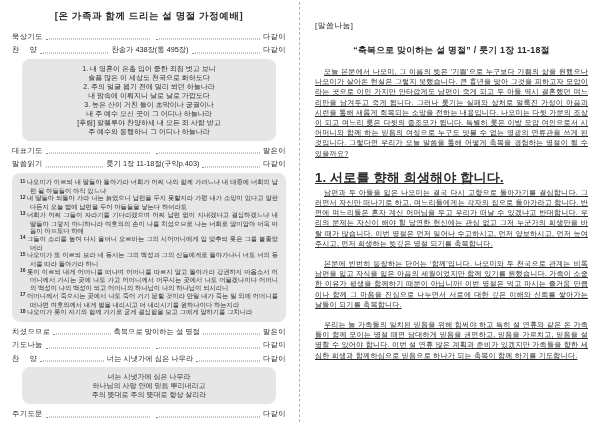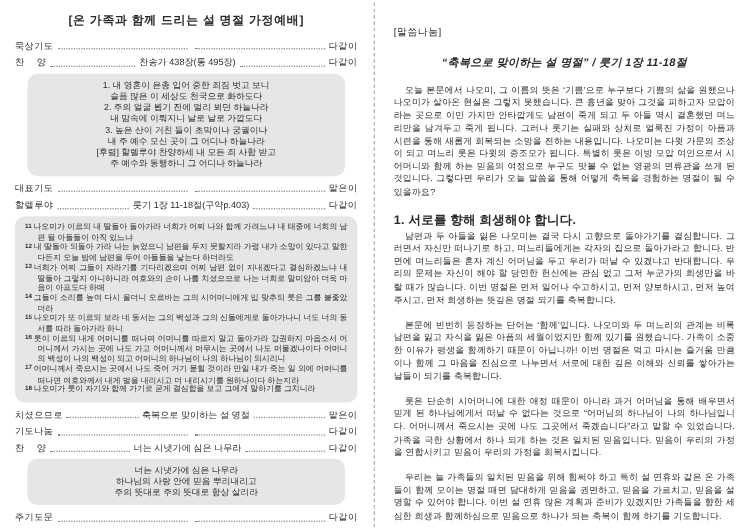--- a/index.html
+++ b/index.html
@@ -18,23 +18,23 @@
   .ol-mid{white-space:nowrap;text-align:center;}
   .ol-mid:empty{display:none;}
   .ol-who{letter-spacing:0.4px;}
   .lyric-box{background:#e6e6e6;border-radius:8px;margin:2px 10px 3px;padding:5px 8px;text-align:center;font-size:7px;line-height:9px;}
   .scripture-box{background:#e6e6e6;border-radius:8px;margin:2px 0 3px;padding:5px 8px;font-size:6.3px;line-height:7.7px;text-align:justify;}
   .verse{padding-left:10px;text-indent:-10px;}
   .vnum{font-weight:bold;font-size:5px;position:relative;top:-1.5px;margin-right:1.5px;}
 
   
   .rp-tag{font-size:7.8px;letter-spacing:0.5px;}
-  .rp-title{text-align:center;font-weight:bold;font-size:8.8px;letter-spacing:0.3px;margin:14px 0 6px;font-style:italic;}
-  .section{margin-top:10px;}
-  .sec-heading{font-weight:bold;font-size:10px;margin-bottom:1px;letter-spacing:0.2px;}
+  .rp-title{text-align:center;font-weight:bold;font-size:8.8px;letter-spacing:0.3px;margin:14px 0 6px;}
+  .section{margin-top:10px;text-decoration:underline;}
+  .sec-heading{font-weight:bold;font-size:13px;margin-bottom:1px;letter-spacing:0.2px;}
   .sec-text{font-size:7.1px;line-height:10.2px;text-align:justify;text-indent:9px;letter-spacing:0.2px;}
 </style>
 </head>
 <body>
 
 <div class="sheet">
 
   <div class="page left">
     <div class="lp-title">[온 가족과 함께 드리는 설 명절 가정예배]</div>
 
@@ -66,21 +66,21 @@
       </div>
 
     <div class="order-line">
       <span class="ol-label">대표기도</span>
       <span class="ol-dots"></span>
 
       <span class="ol-dots"></span>
       <span class="ol-who">맡은이</span>
     </div>
     <div class="order-line">
-      <span class="ol-label">할렐루야</span>
+      <span class="ol-label">말씀읽기</span>
       <span class="ol-dots"></span>
       <span class="ol-mid">룻기 1장 11-18절(구약p.403)</span>
       <span class="ol-dots"></span>
       <span class="ol-who">다같이</span>
     </div>
 
     <div class="scripture-box">
 
         <div class="verse">
           <span class="vnum">11</span><span class="vtext">나오미가 이르되 내 딸들아 돌아가라 너희가 어찌 나와 함께 가려느냐 내 태중에 너희의 남편 될 아들들이 아직 있느냐</span>
@@ -165,25 +165,24 @@
 
           <div class="sec-text">오늘 본문에서 나오미, 그 이름의 뜻은 ‘기쁨’으로 누구보다 기쁨의 삶을 원했으나 나오미가 살아온 현실은 그렇지 못했습니다. 큰 흉년을 맞아 그것을 피하고자 모압이라는 곳으로 이민 가지만 안타깝게도 남편이 죽게 되고 두 아들 역시 결혼했던 며느리만을 남겨두고 죽게 됩니다. 그러나 룻기는 실패와 상처로 얼룩진 가정이 아픔과 시련을 통해 새롭게 회복되는 소망을 전하는 내용입니다. 나오미는 다윗 가문의 조상이 되고 며느리 룻은 다윗의 증조모가 됩니다. 특별히 룻은 이방 모압 여인으로서 시어머니와 함께 하는 믿음의 여정으로 누구도 맛볼 수 없는 영광의 면류관을 쓰게 된 것입니다. 그렇다면 우리가 오늘 말씀을 통해 어떻게 축복을 경험하는 명절이 될 수 있을까요?</div>
         </div>
 
         <div class="section">
           <div class="sec-heading">1. 서로를 향해 희생해야 합니다.</div>
           <div class="sec-text">남편과 두 아들을 잃은 나오미는 결국 다시 고향으로 돌아가기를 결심합니다. 그러면서 자신만 떠나기로 하고, 며느리들에게는 각자의 집으로 돌아가라고 합니다. 반면에 며느리들은 혼자 계신 어머님을 두고 우리가 떠날 수 있겠냐고 반대합니다. 우리의 문제는 자신이 해야 할 당연한 헌신에는 관심 없고 그저 누군가의 희생만을 바랄 때가 많습니다. 이번 명절은 먼저 일어나 수고하시고, 먼저 양보하시고, 먼저 높여 주시고, 먼저 희생하는 뜻깊은 명절 되기를 축복합니다.</div>
         </div>
 
         <div class="section">
-          <div class="sec-text">본문에 빈번히 등장하는 단어는 ‘함께’입니다. 나오미와 두 며느리의 관계는 비록 남편을 잃고 자식을 잃은 아픔의 세월이었지만 함께 있기를 원했습니다. 가족이 소중한 이유가 평생을 함께하기 때문이 아닙니까! 이번 명절은 먹고 마시는 즐거움 만큼이나 함께 그 마음을 진심으로 나누면서 서로에 대한 깊은 이해와 신뢰를 쌓아가는 날들이 되기를 축복합니다.</div>
+          <div class="sec-text">본문에 빈번히 등장하는 단어는 ‘함께’입니다. 나오미와 두 천국으로 관계는 비록 남편을 잃고 자식을 잃은 아픔의 세월이었지만 함께 있기를 원했습니다. 가족이 소중한 이유가 평생을 함께하기 때문이 아닙니까! 이번 명절은 먹고 마시는 즐거움 만큼이나 함께 그 마음을 진심으로 나누면서 서로에 대한 깊은 이해와 신뢰를 쌓아가는 날들이 되기를 축복합니다.</div>
         </div>
 
         <div class="section">
-          <div class="sec-text">룻은 단순히 시어머니에 대한 애정 때문이 아니라 과거 어머님을 통해 배우면서 믿게 된 하나님에게서 떠날 수 없다는 것으로 “어머님의 하나님이 나의 하나님입니다. 어머니께서 죽으시는 곳에 나도 그곳에서 죽겠습니다”라고 말할 수 있었습니다. 가족을 극한 상황에서 하나 되게 하는 것은 일치된 믿음입니다. 믿음이 우리의 가정을 연합시키고 믿음이 우리의 가정을 회복시킵니다.</div>
         </div>
 
         <div class="section">
 
           <div class="sec-text">우리는 늘 가족들의 일치된 믿음을 위해 힘써야 하고 특히 설 연휴와 같은 온 가족들이 함께 모이는 명절 때면 담대하게 믿음을 권면하고, 믿음을 가르치고, 믿음을 설명할 수 있어야 합니다. 이번 설 연휴 많은 계획과 준비가 있겠지만 가족들을 향한 세심한 희생과 함께하심으로 믿음으로 하나가 되는 축복이 함께 하기를 기도합니다.</div>
         </div>
       </div>
   </div>
 
 </div>

